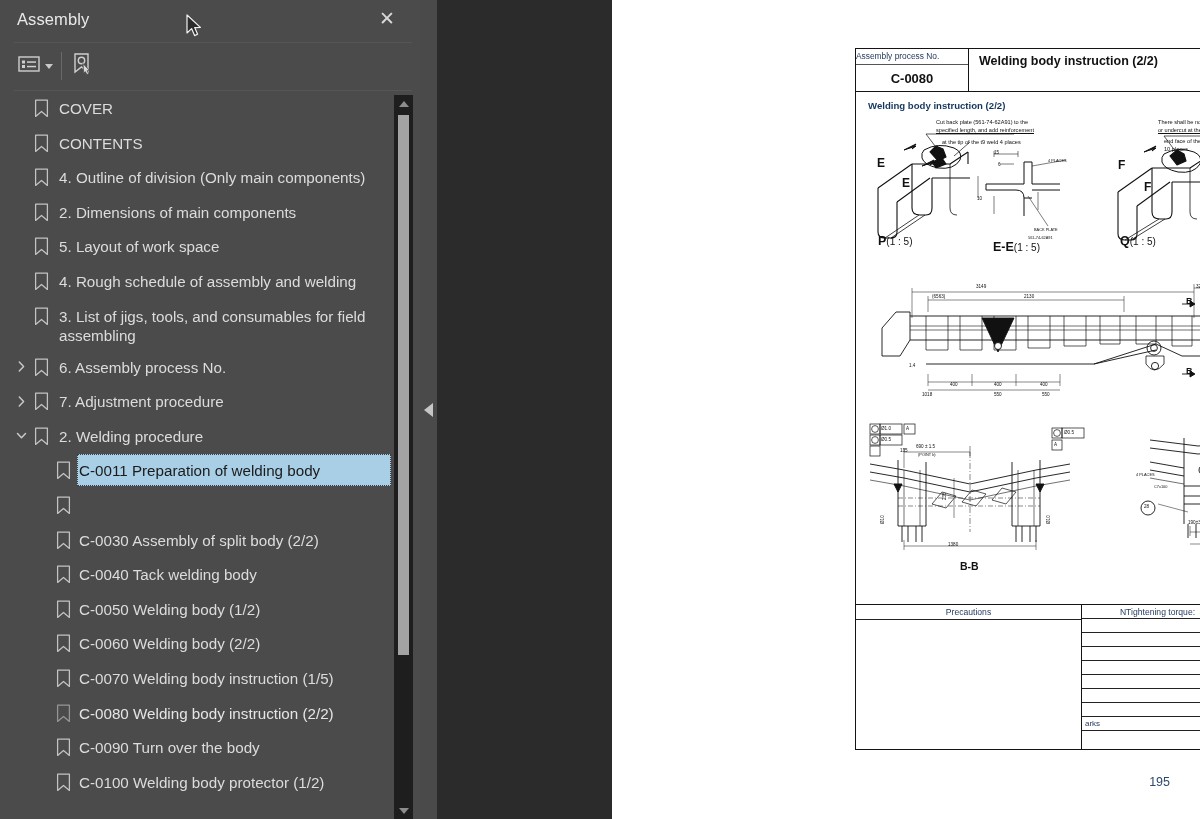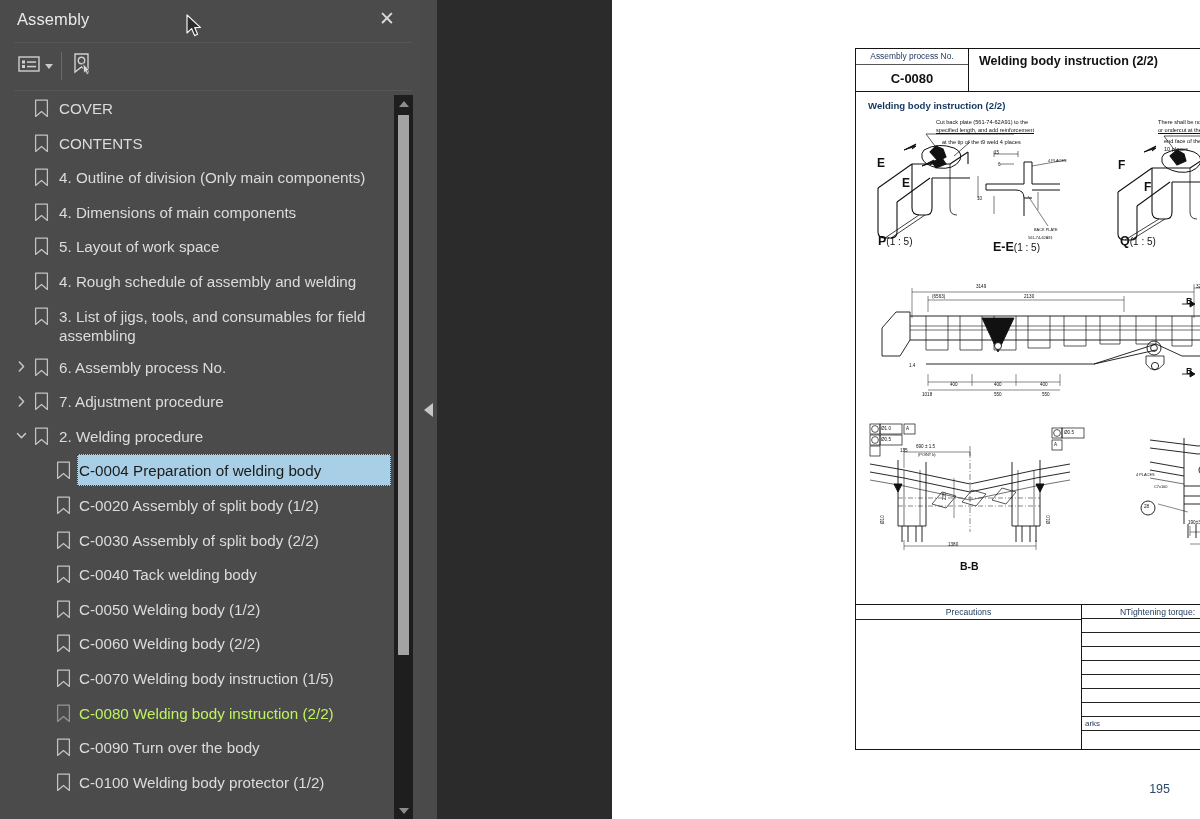--- a/index.html
+++ b/index.html
@@ -105,21 +105,21 @@
   .lvl2 .bm-label { margin-left: 79px; width: 312px; }
   .bm-item.selected .bm-label {
     background: #a9cfe6;
     color: #1b1b1b;
     outline: 1px dotted #3b3b3b;
     outline-offset: -1px;
     padding-left: 2px;
     margin-left: 77px;
     width: 312px;
   }
-  .bm-item.dim .bm-label { color: #bef264; }
+  .bm-item.dim .bm-label { color: #e5e5e5; }
   .bm-item.dim .bm-icon { opacity: .62; }
 
   
   #bm-scrollbar {
     position: absolute; left: 394px; top: 95px;
     width: 19px; height: 724px;
     background: #1e1e1e;
   }
   .sb-arrow {
     position: absolute; left: 0; width: 19px; height: 17px;
@@ -170,21 +170,21 @@
     width: 763px; height: 819px;
     background: #2b2b2b;
     overflow: hidden;
   }
   #page-white {
     position: absolute; left: 175px; top: 0;
     width: 588px; height: 819px;
     background: #ffffff;
   }
   #page-number {
-    position: absolute; right: 30px; bottom: 23px;
+    position: absolute; right: 30px; bottom: 30px;
     color: #2b4a6b; font-size: 12.5px;
     font-family: "Liberation Sans", sans-serif;
   }
 
   
   #sheet {
     position: absolute; left: 243px; top: 48px;
     width: 480px; height: 702px;
     border: 1.5px solid #141414;
     background: #fff;
@@ -197,21 +197,21 @@
     display: flex; height: 42px;
     border-bottom: 1.5px solid #141414;
   }
   #tb-left {
     width: 113px; border-right: 1.5px solid #141414;
     box-sizing: border-box;
     display: flex; flex-direction: column;
   }
   #tb-assy-label {
     height: 15px; line-height: 15px;
-    font-size: 8.4px; text-align: center;
+    font-size: 8.4px; 
     color: #243b5e; border-bottom: 1px solid #555;
   }
   #tb-assy-no {
     flex: 1; display: flex; align-items: center; justify-content: center;
     font-size: 13px; font-weight: bold; color: #111;
   }
   #tb-right {
     flex: 1; padding: 5px 0 0 10px;
     font-size: 12.5px; font-weight: bold; color: #111;
   }
@@ -326,21 +326,21 @@
           <div class="bm-item lvl1">
             <span class="bm-icon"><svg width="15" height="19" viewBox="0 0 15 19">
                 <path d="M1.6 1.2 h11.8 v16.2 l-5.9 -5 l-5.9 5 z" fill="none" stroke="#c3c3c3" stroke-width="1.25" stroke-linejoin="round"></path>
               </svg></span>
             <span class="bm-label">4. Outline of division (Only main components)</span>
           </div>
           <div class="bm-item lvl1">
             <span class="bm-icon"><svg width="15" height="19" viewBox="0 0 15 19">
                 <path d="M1.6 1.2 h11.8 v16.2 l-5.9 -5 l-5.9 5 z" fill="none" stroke="#c3c3c3" stroke-width="1.25" stroke-linejoin="round"></path>
               </svg></span>
-            <span class="bm-label">4. Dimensions of main components</span>
+            <span class="bm-label">2. Dimensions of main components</span>
           </div>
           <div class="bm-item lvl1">
             <span class="bm-icon"><svg width="15" height="19" viewBox="0 0 15 19">
                 <path d="M1.6 1.2 h11.8 v16.2 l-5.9 -5 l-5.9 5 z" fill="none" stroke="#c3c3c3" stroke-width="1.25" stroke-linejoin="round"></path>
               </svg></span>
             <span class="bm-label">5. Layout of work space</span>
           </div>
           <div class="bm-item lvl1">
             <span class="bm-icon"><svg width="15" height="19" viewBox="0 0 15 19">
                 <path d="M1.6 1.2 h11.8 v16.2 l-5.9 -5 l-5.9 5 z" fill="none" stroke="#c3c3c3" stroke-width="1.25" stroke-linejoin="round"></path>
@@ -383,27 +383,26 @@
             </span>
             <span class="bm-icon"><svg width="15" height="19" viewBox="0 0 15 19">
                 <path d="M1.6 1.2 h11.8 v16.2 l-5.9 -5 l-5.9 5 z" fill="none" stroke="#c3c3c3" stroke-width="1.25" stroke-linejoin="round"></path>
               </svg></span>
             <span class="bm-label">2. Welding procedure</span>
           </div>
           <div class="bm-item lvl2 selected">
             <span class="bm-icon"><svg width="15" height="19" viewBox="0 0 15 19">
                 <path d="M1.6 1.2 h11.8 v16.2 l-5.9 -5 l-5.9 5 z" fill="none" stroke="#c3c3c3" stroke-width="1.25" stroke-linejoin="round"></path>
               </svg></span>
-            <span class="bm-label">C-0004 Preparation of welding body</span>
+            <span class="bm-label">C-0011 Preparation of welding body</span>
           </div>
           <div class="bm-item lvl2">
             <span class="bm-icon"><svg width="15" height="19" viewBox="0 0 15 19">
                 <path d="M1.6 1.2 h11.8 v16.2 l-5.9 -5 l-5.9 5 z" fill="none" stroke="#c3c3c3" stroke-width="1.25" stroke-linejoin="round"></path>
               </svg></span>
-            <span class="bm-label">C-0020 Assembly of split body (1/2)</span>
           </div>
           <div class="bm-item lvl2">
             <span class="bm-icon"><svg width="15" height="19" viewBox="0 0 15 19">
                 <path d="M1.6 1.2 h11.8 v16.2 l-5.9 -5 l-5.9 5 z" fill="none" stroke="#c3c3c3" stroke-width="1.25" stroke-linejoin="round"></path>
               </svg></span>
             <span class="bm-label">C-0030 Assembly of split body (2/2)</span>
           </div>
           <div class="bm-item lvl2">
             <span class="bm-icon"><svg width="15" height="19" viewBox="0 0 15 19">
                 <path d="M1.6 1.2 h11.8 v16.2 l-5.9 -5 l-5.9 5 z" fill="none" stroke="#c3c3c3" stroke-width="1.25" stroke-linejoin="round"></path>

